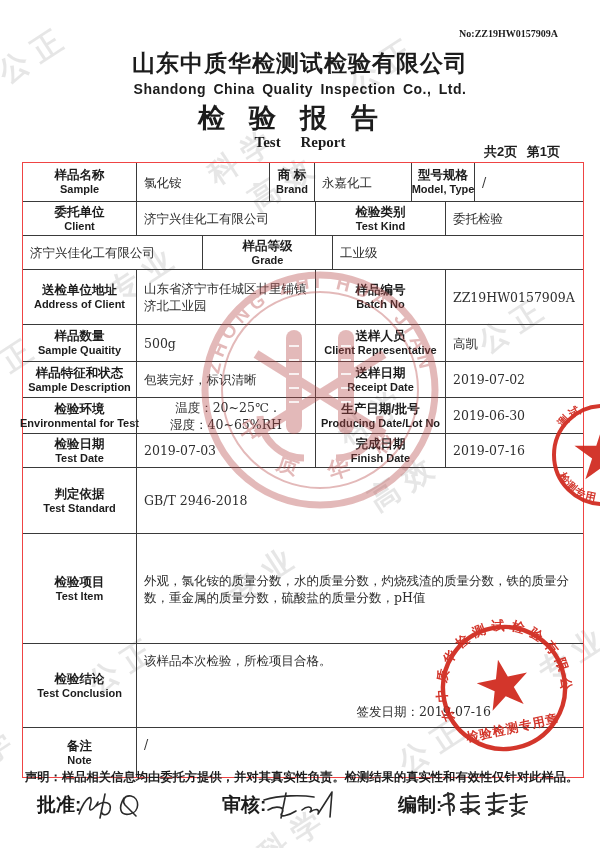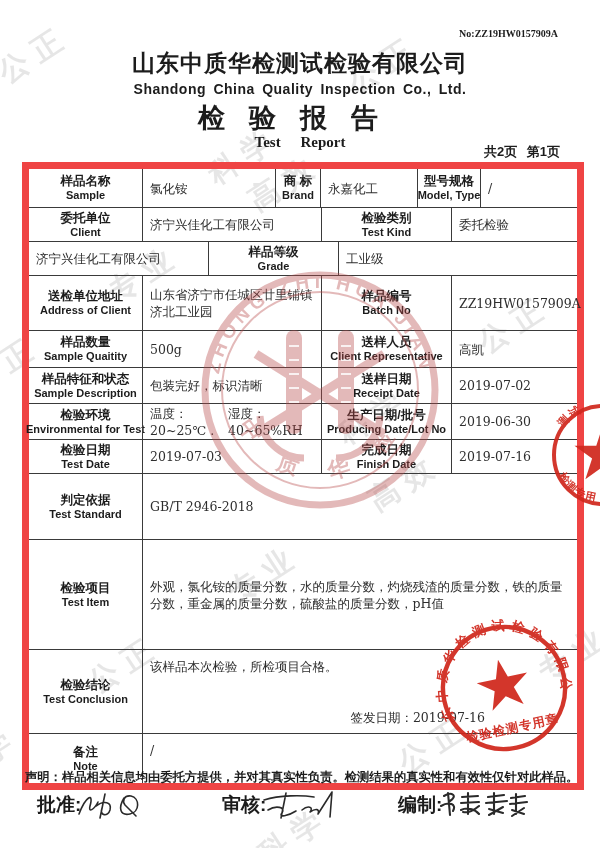--- a/index.html
+++ b/index.html
@@ -20,38 +20,38 @@
   
   .hdr{position:absolute;z-index:2;left:0;width:600px;text-align:center;}
   .report-no{position:absolute;z-index:2;top:28px;right:42px;
     font-family:"Liberation Serif","DejaVu Serif",serif;font-weight:bold;font-size:10px;}
   .company-cn{top:48px;font-size:23px;font-weight:bold;letter-spacing:1px;}
   .company-en{top:81px;font-size:14px;font-weight:bold;letter-spacing:.5px;word-spacing:3px;}
   .title-cn{top:100px;font-size:27px;font-weight:bold;letter-spacing:24px;box-sizing:border-box;}
   .title-en{top:134px;font-family:"Liberation Serif","DejaVu Serif",serif;font-size:15px;font-weight:bold;word-spacing:16px;}
   .page-count{position:absolute;z-index:2;top:143px;right:40px;font-size:13px;font-weight:bold;word-spacing:6px;}
   
-  .tbl{position:absolute;z-index:1;left:22px;top:162px;width:562px;border:7px solid #ef4444;box-sizing:border-box;background:transparent;}
+  .tbl{position:absolute;z-index:1;left:22px;top:162px;width:562px;border:1px solid #ef4444;box-sizing:border-box;background:transparent;}
   .row{display:flex;border-top:1px solid #3a3a3a;}
   .row:first-child{border-top:none;}
   .cell{border-left:1px solid #3a3a3a;box-sizing:border-box;min-width:0;}
   .cell:first-child{border-left:none;}
   .lab{display:flex;flex-direction:column;justify-content:center;align-items:center;text-align:center;}
   .lab .cn{font-weight:bold;font-size:12.5px;line-height:15px;}
   .lab .en{font-weight:bold;font-size:11px;line-height:13px;white-space:nowrap;}
   .val{display:flex;align-items:center;padding:2px 7px;
     font-family:"DejaVu Serif","Liberation Serif",serif;font-size:12.5px;color:#2e2e2e;line-height:17px;}
   .val.top{align-items:flex-start;padding-top:8px;}
   .val.wrap{flex-wrap:wrap;}
   .ca{width:113px}.cb{width:133px}.cc{width:45px}.cd{width:97px}.ce{width:63px}.cf{flex:1}
   .c2a{width:113px}.c2b{width:179px}.c2c{width:130px}.c2d{flex:1}
   .c3a{width:113px}.c3b{flex:1}
   .r1{height:38px}.r2{height:33px}.r3{height:33px}.r4{height:54px}.r5{height:36px}.r6{height:35px}
   .r7{height:35px}.r8{height:33px}.r9{height:65px}.r10{height:109px}.r11{height:83px}.r12{height:49px}
-  .two-line{display:flex;flex-direction:row;justify-content:center;}
+  .two-line{display:flex;flex-direction:column;justify-content:center;}
   .two-line span{display:block;}
   .conclusion-cell{position:relative;}
   .sign-date{position:absolute;right:92px;bottom:7px;
     font-family:"DejaVu Serif","Liberation Serif",serif;font-size:12.5px;color:#2e2e2e;}
   
   .statement{position:absolute;z-index:2;left:25px;top:769px;width:562px;font-weight:bold;font-size:12.3px;}
   .sig-label{position:absolute;z-index:2;font-weight:bold;font-size:19px;}
   .sig{position:absolute;z-index:2;}
   .sig path{fill:none;stroke:#2a2a2a;stroke-width:1.6;stroke-linecap:round;stroke-linejoin:round;}
   .sig.bold path{stroke-width:2.1;}

